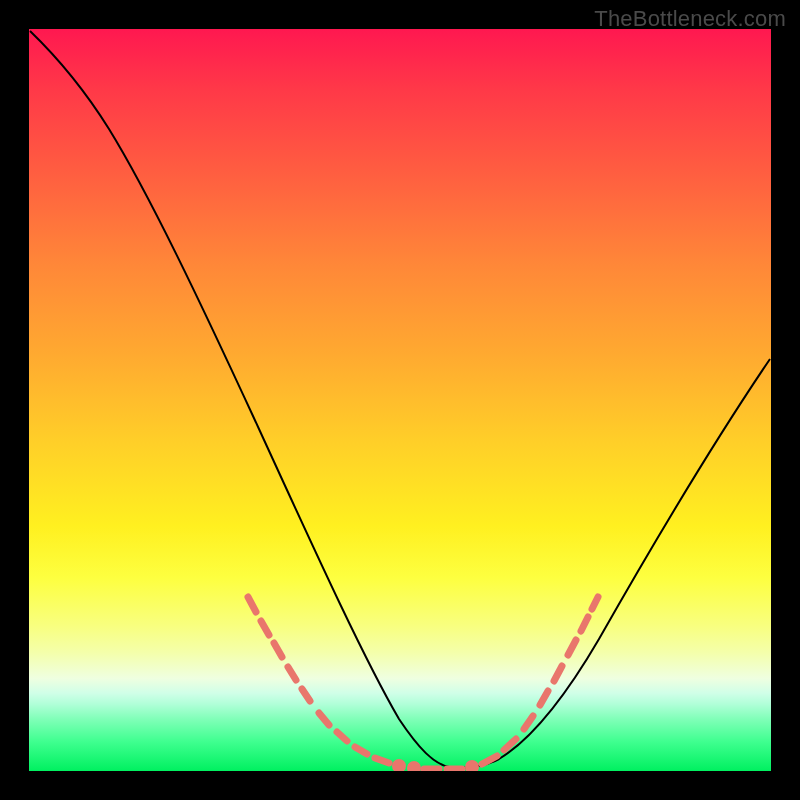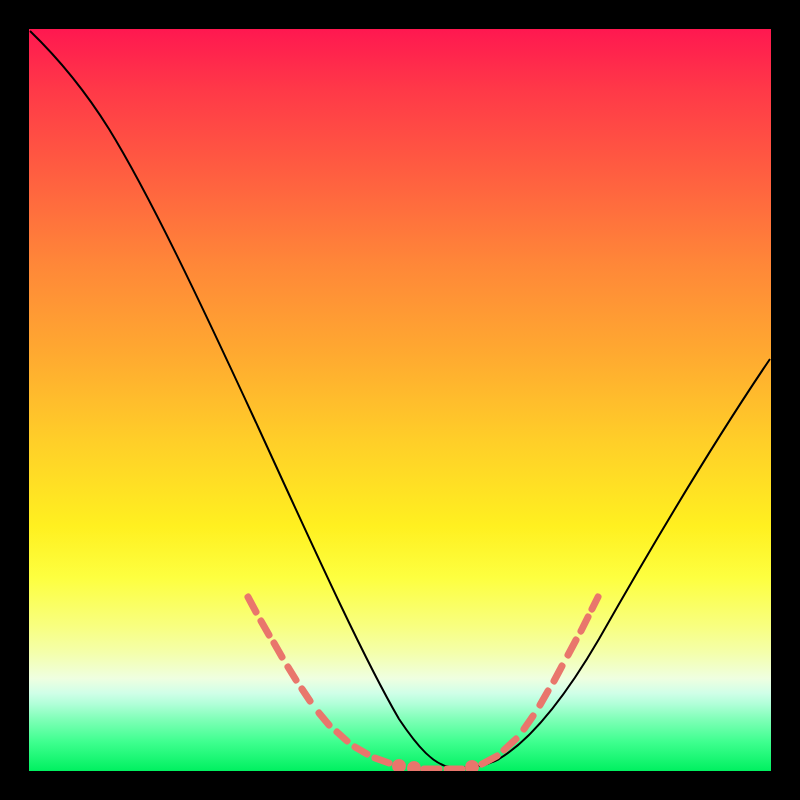--- a/index.html
+++ b/index.html
@@ -95,13 +95,14 @@
         <line x1="495" y1="700" x2="504" y2="687"></line>
         <line x1="511" y1="676" x2="519" y2="662"></line>
         <line x1="525" y1="652" x2="533" y2="637"></line>
         <line x1="539" y1="626" x2="547" y2="611"></line>
         <line x1="552" y1="602" x2="559" y2="588"></line>
         <line x1="563" y1="580" x2="569" y2="568"></line>
       </g>
     </svg>
 
   </div>
+  <div class="watermark">TheBottleneck.com</div>
 </div>
 
 </body></html>

